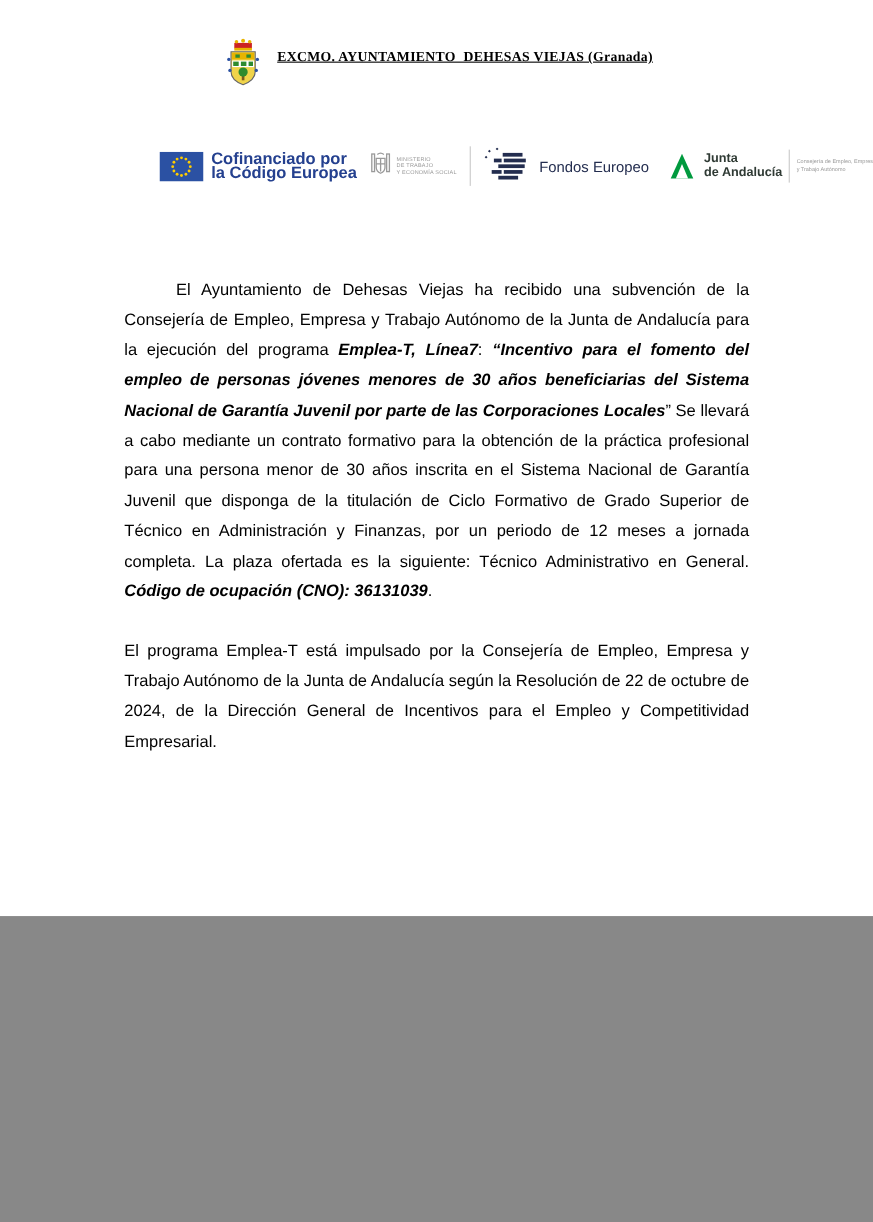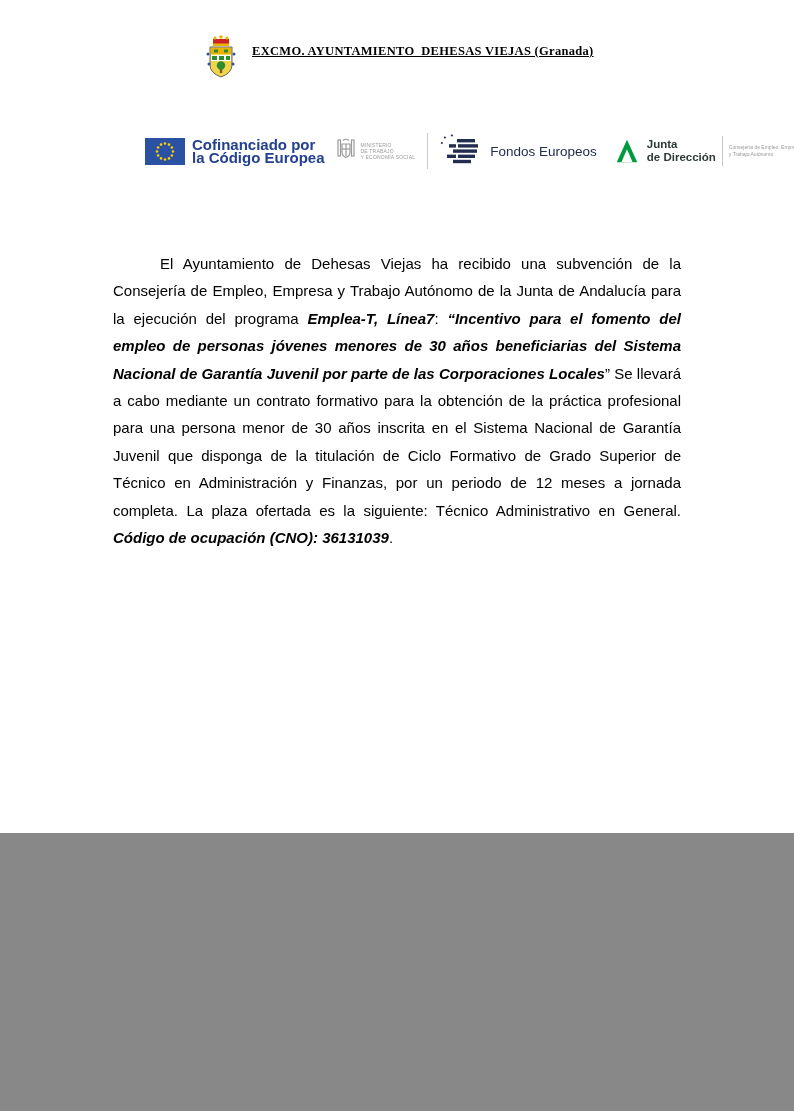--- a/index.html
+++ b/index.html
@@ -158,38 +158,39 @@
           <rect x="1" y="8" width="1.8" height="1.8" transform="rotate(45 1.9 8.9)"></rect>
           <rect x="17" y="5" width="18" height="3.4"></rect>
           <rect x="9" y="10.2" width="7" height="3.4"></rect>
           <rect x="18" y="10.2" width="20" height="3.4"></rect>
           <rect x="13" y="15.4" width="24" height="3.4"></rect>
           <rect x="7" y="20.6" width="9" height="3.4"></rect>
           <rect x="18" y="20.6" width="17" height="3.4"></rect>
           <rect x="13" y="25.8" width="18" height="3.4"></rect>
         </g>
       </svg>
-      <div class="fondos-label">Fondos Europeos</div>
+      <div class="fondos-label">Fondos Europeo</div>
     </div>
 
     <div class="junta">
       <svg class="junta-logo" viewBox="0 0 30 30">
         <polygon points="4,27 15,3 26,27" fill="#009a3e"></polygon>
         <polygon points="15,13 21,27 9,27" fill="#ffffff"></polygon>
       </svg>
       <div class="junta-label">
         <div>Junta</div>
-        <div>de Dirección</div>
+        <div>de Andalucía</div>
       </div>
       <div class="junta-divider"></div>
       <div class="consejeria-label">
         <div>Consejería de Empleo, Empresa</div>
         <div>y Trabajo Autónomo</div>
       </div>
     </div>
   </div>
 
   <div class="body-text">
     <p class="indent"><span class="seg-normal">El Ayuntamiento de Dehesas Viejas ha recibido una subvención de la Consejería de Empleo, Empresa y Trabajo Autónomo de la Junta de Andalucía para la ejecución del programa </span><span class="seg-bold">Emplea-T, Línea7</span><span class="seg-normal">: </span><span class="seg-bolditalic">“Incentivo para el fomento del empleo de personas jóvenes menores de 30 años beneficiarias del Sistema Nacional de Garantía Juvenil por parte de las Corporaciones Locales</span><span class="seg-normal">” Se llevará a cabo mediante un contrato formativo para la obtención de la práctica profesional para una persona menor de 30 años inscrita en el Sistema Nacional de Garantía Juvenil que disponga de la titulación de Ciclo Formativo de Grado Superior de Técnico en Administración y Finanzas, por un periodo de 12 meses a jornada completa. La plaza ofertada es la siguiente: Técnico Administrativo en General. </span><span class="seg-bold">Código de ocupación (CNO): 36131039</span><span class="seg-normal">.</span></p>
+    <p>El programa Emplea-T está impulsado por la Consejería de Empleo, Empresa y Trabajo Autónomo de la Junta de Andalucía según la Resolución de 22 de octubre de 2024, de la Dirección General de Incentivos para el Empleo y Competitividad Empresarial.</p>
   </div>
 
 
 </div>
 
 </body></html>

